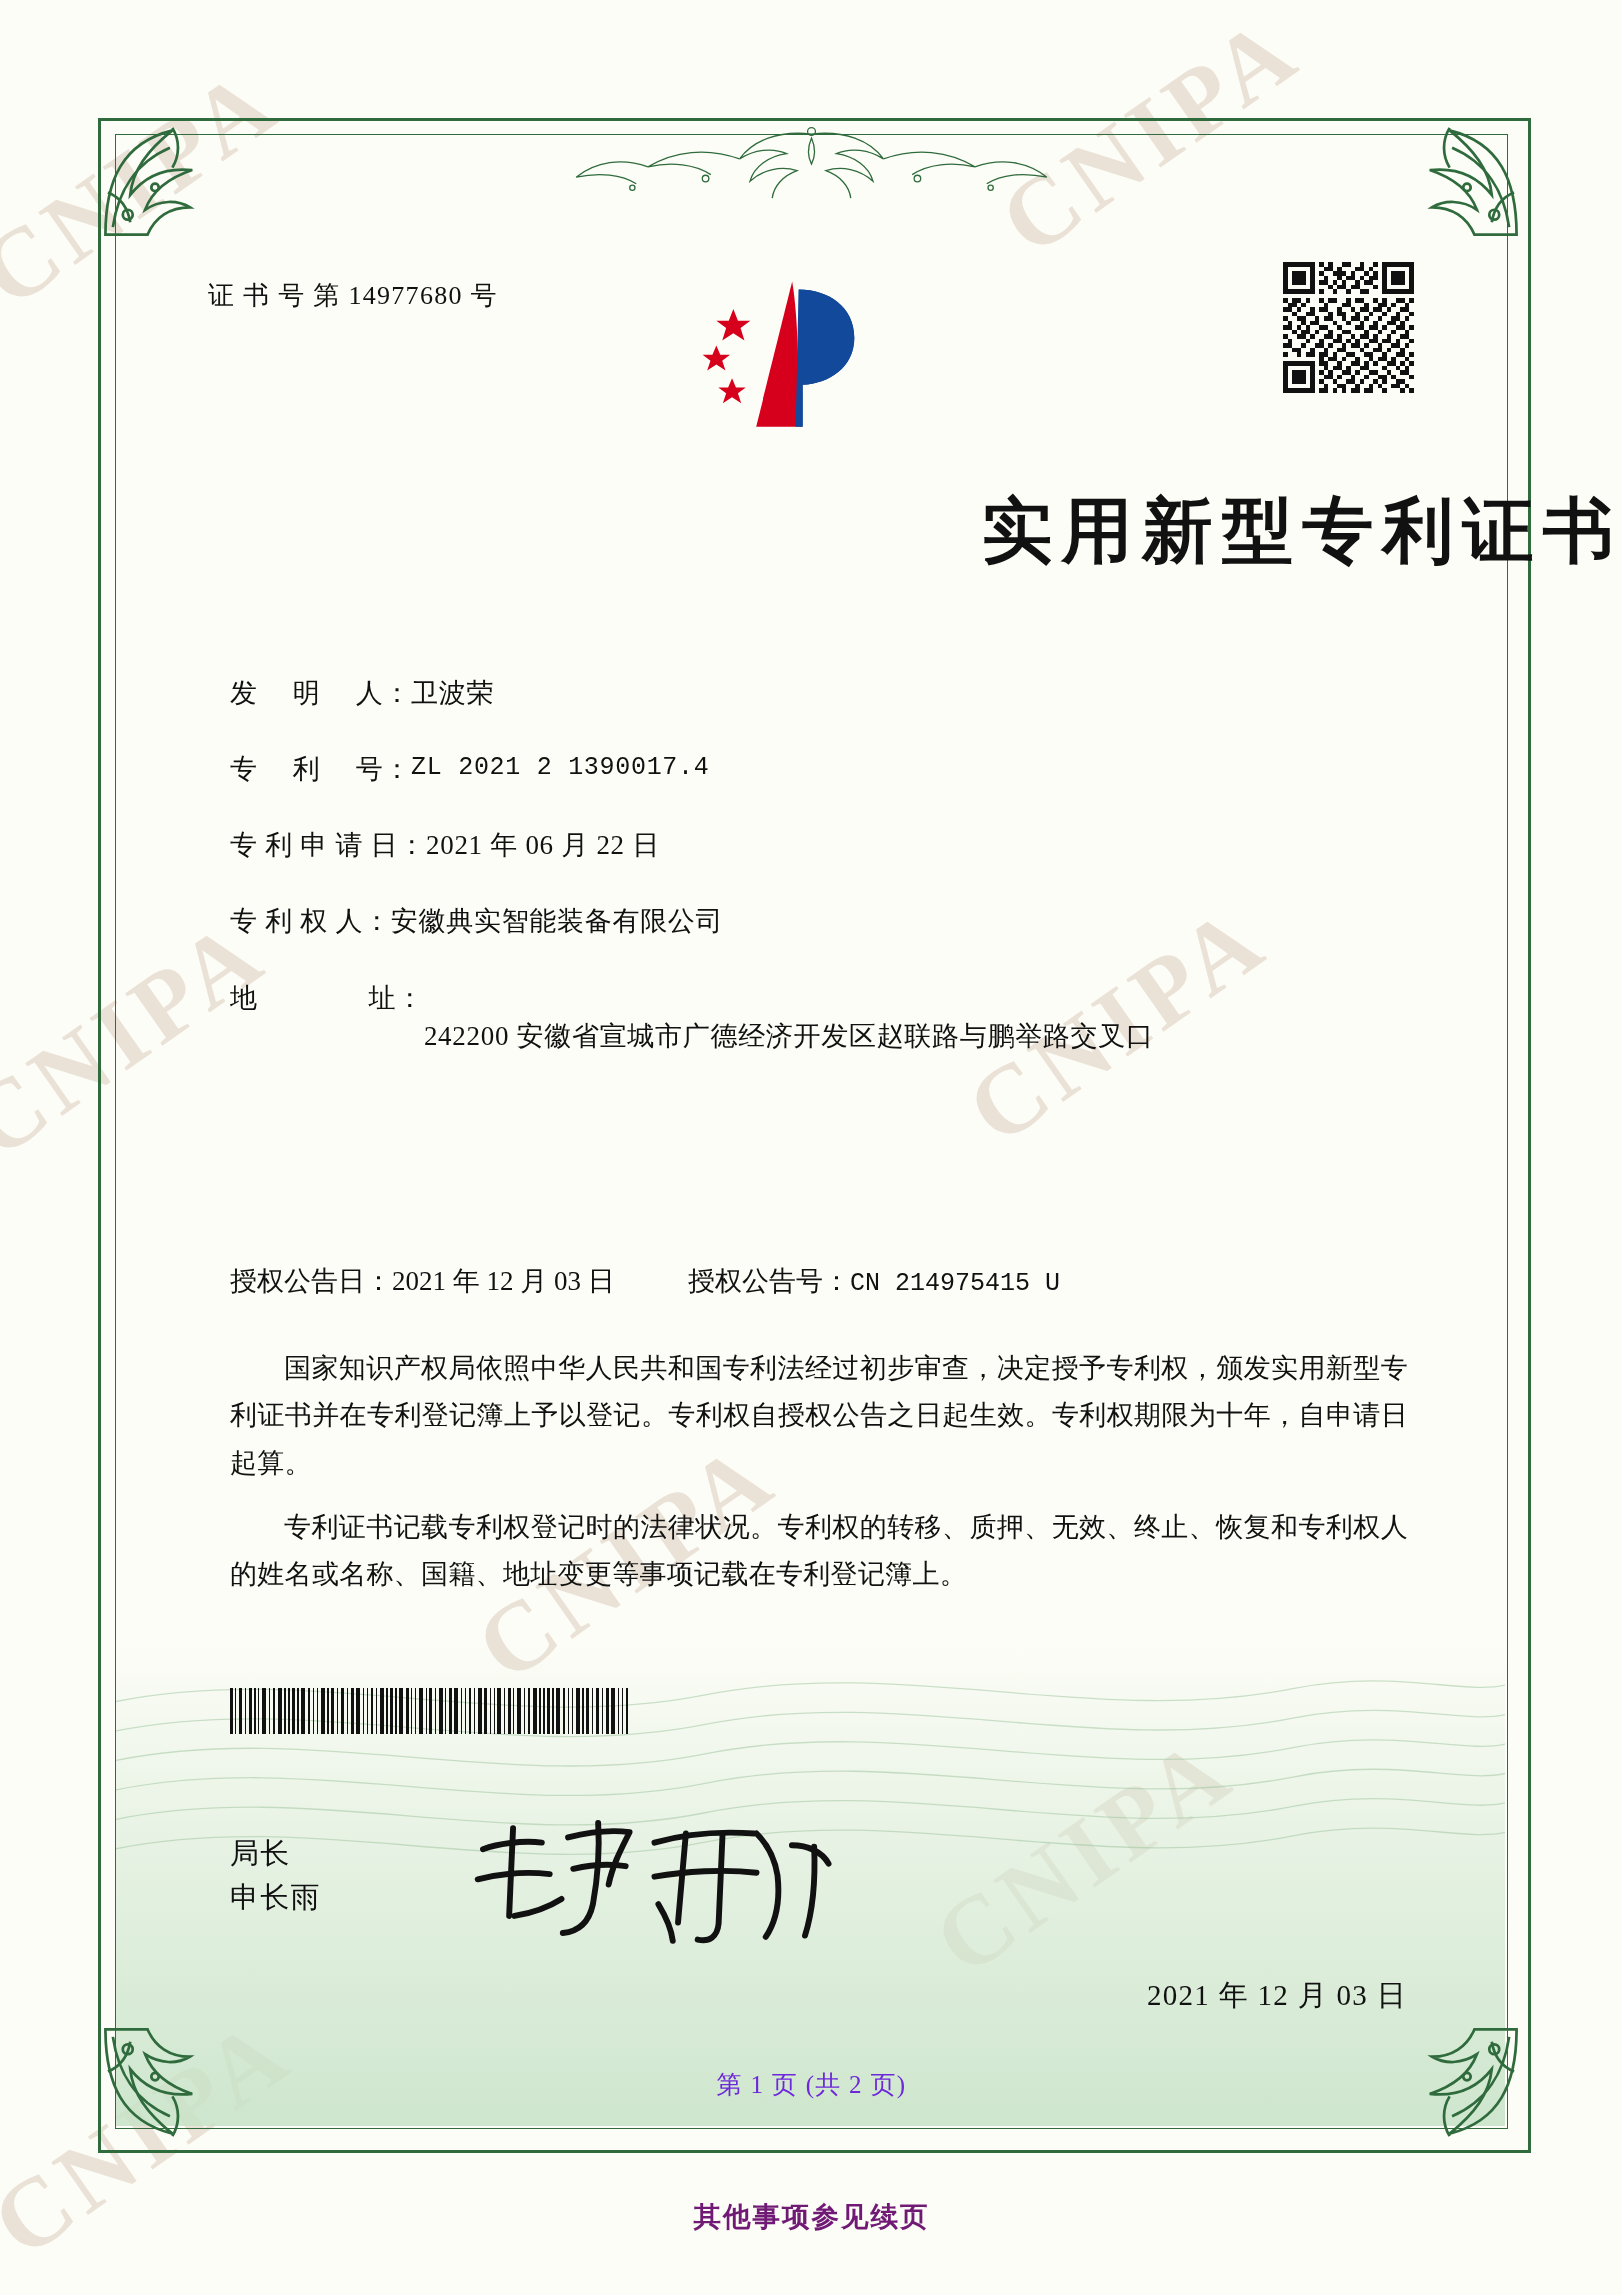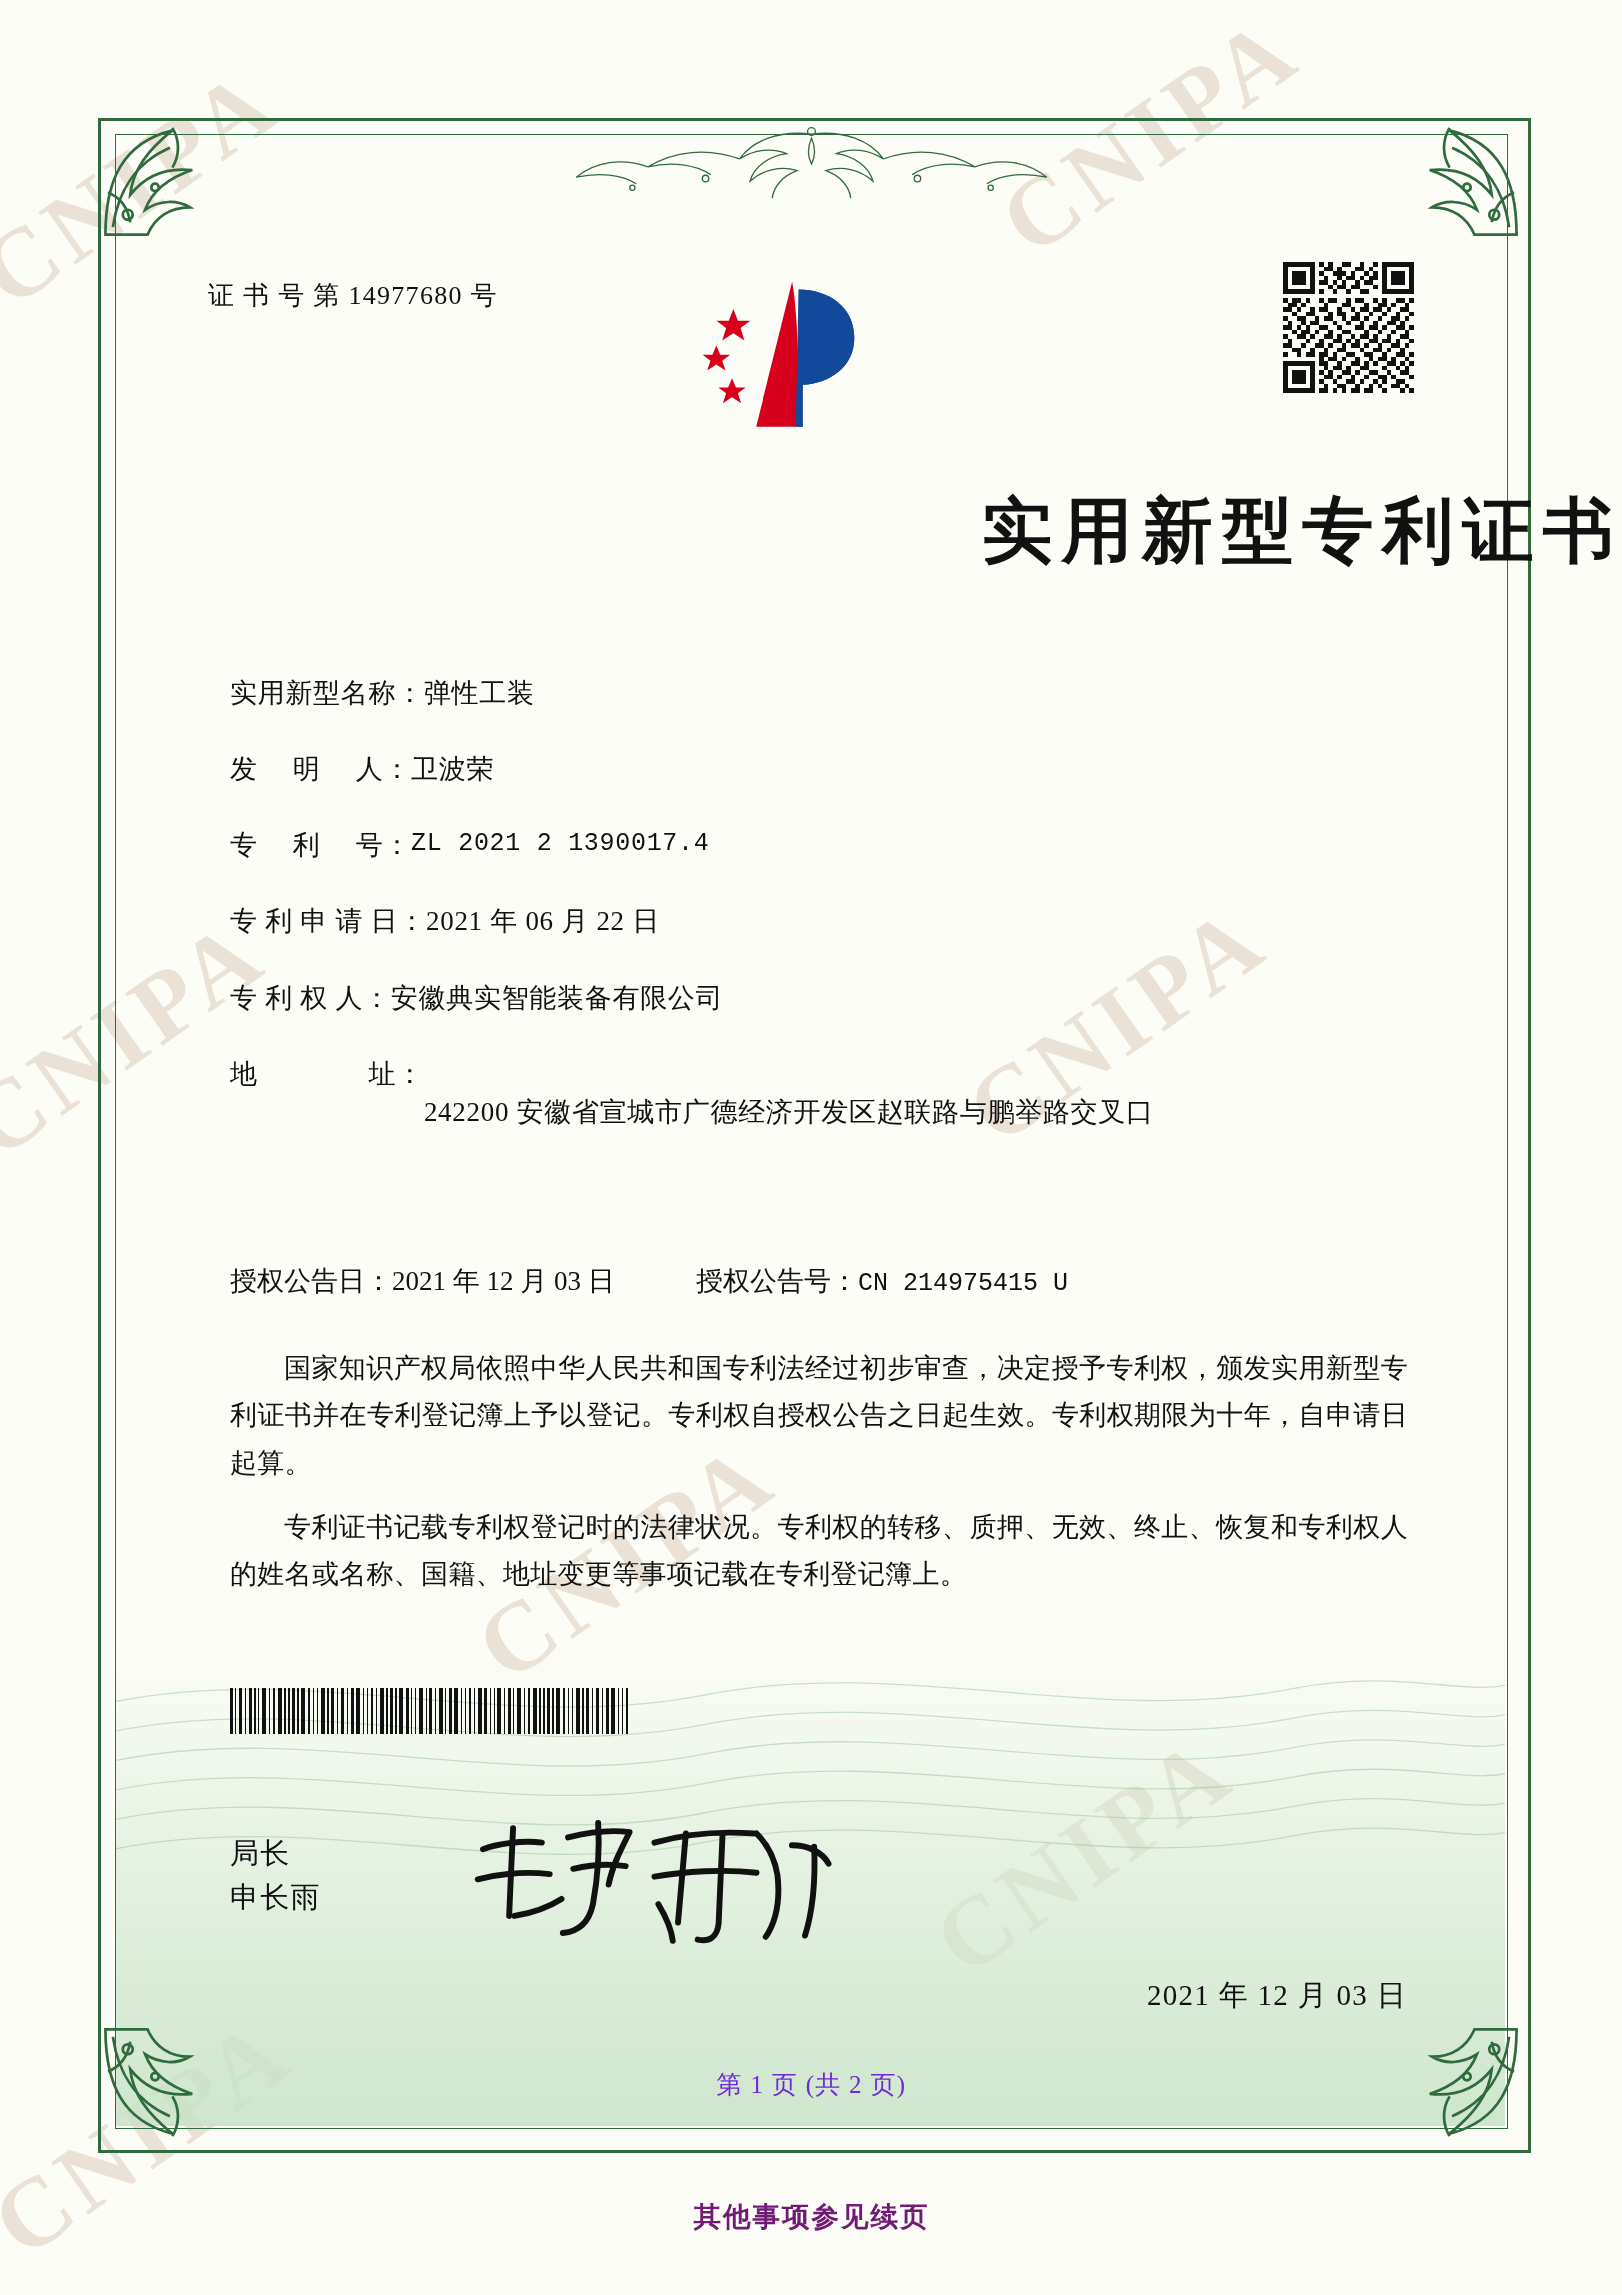--- a/index.html
+++ b/index.html
@@ -157,21 +157,20 @@
   }
 
   .pub-row {
     position: absolute;
     left: 230px;
     top: 1263px;
     width: 1191px;
     display: flex;
     font-size: 27px;
     color: #111;
-    gap: 8px;
   }
   .pub-row .seg1 { flex: 0 0 458px; }
   .pub-row .seg2 { flex: 1 1 auto; }
   .pub-row .mono {
     font-family: "Liberation Mono", "DejaVu Sans Mono", monospace;
     font-size: 25px;
   }
 
   
   .paras {
@@ -604,24 +603,20 @@
                  M172,52 L172,136 C200,132 220,116 220,94 C220,70 200,54 172,52 Z" fill="#12499b"></path>
         <path d="M160,22 C205,22 245,48 245,96 C245,142 206,166 166,168 L166,232 L155,232 C158,150 158,80 160,22 Z" fill="#12499b"></path>
       </g>
     </svg>
   </div>
 
   <div class="doc-title">实用新型专利证书</div>
 
   <div class="fields">
     <div class="field-row">
-      <span class="field-label">实用新型名称：</span>
-      <span class="field-value">弹性工装</span>
-    </div>
-    <div class="field-row">
       <span class="field-label">发　 明　 人：</span>
       <span class="field-value">卫波荣</span>
     </div>
     <div class="field-row">
       <span class="field-label">专　 利　 号：</span>
       <span class="field-value mono">ZL 2021 2 1390017.4</span>
     </div>
     <div class="field-row">
       <span class="field-label">专 利 申 请 日：</span>
       <span class="field-value">2021 年 06 月 22 日</span>

